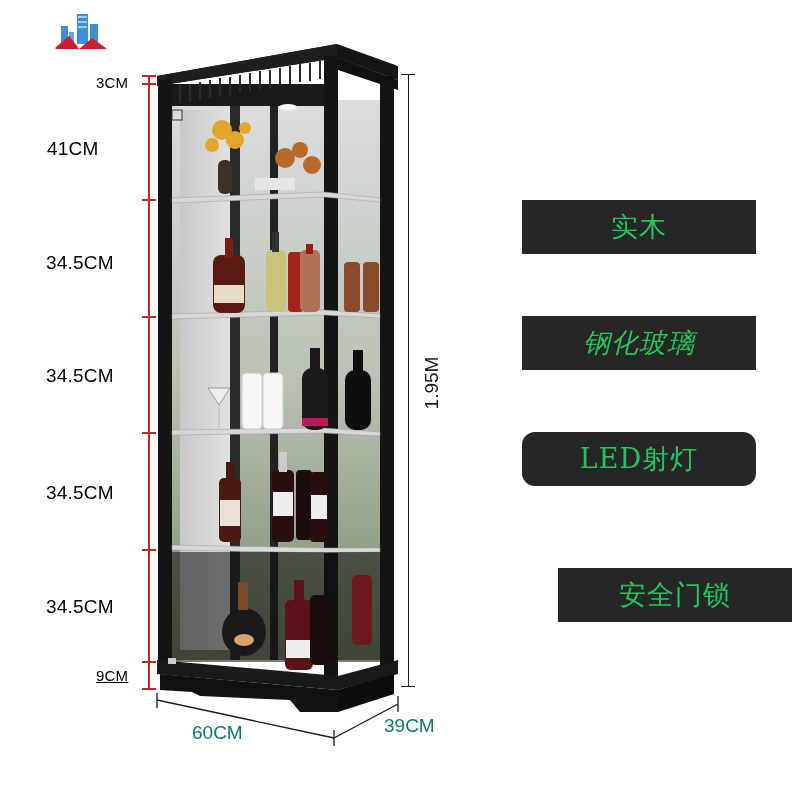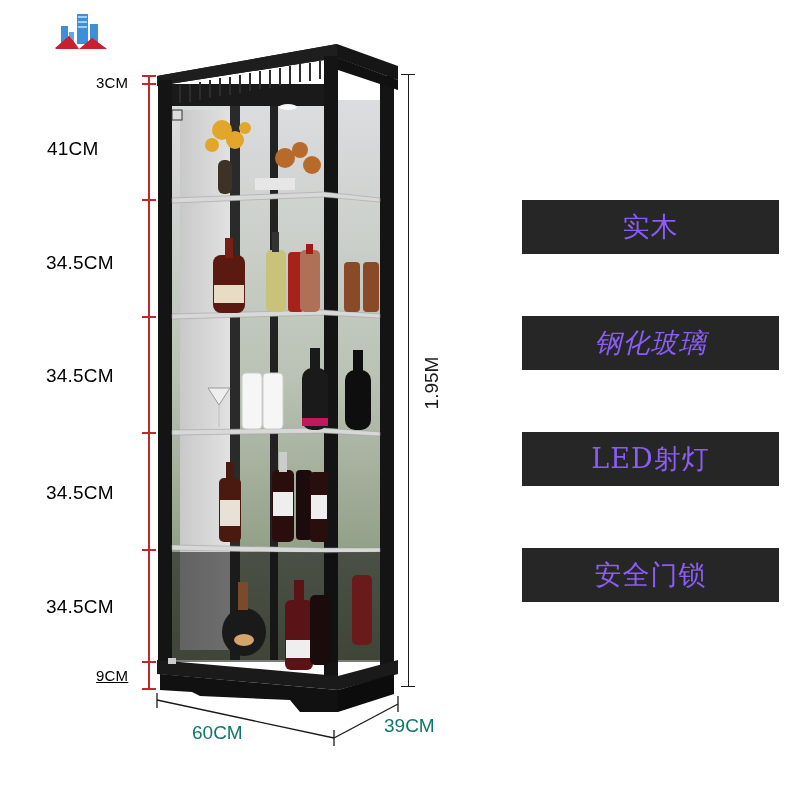--- a/index.html
+++ b/index.html
@@ -4,21 +4,21 @@
 <style>
   html,body{margin:0;padding:0;background:#ffffff;}
   body{width:800px;height:800px;position:relative;overflow:hidden;font-family:"Liberation Sans","DejaVu Sans",sans-serif;}
   .abs{position:absolute;}
   .logo{left:55px;top:8px;width:56px;height:44px;}
   .dim-red{color:#000000;font-size:19px;letter-spacing:0.2px;white-space:nowrap;}
   .dim-red.small{font-size:15px;}
   .dim-black{color:#0f766e;font-size:19px;white-space:nowrap;}
   .vline-red{background:#c0282a;width:2px;}
   .tick-red{background:#c0282a;height:2px;width:14px;}
-  .feature{left:522px;width:257px;height:54px;background:#262626;color:#8b5cf6;
+  .feature{left:522px;width:234px;height:54px;background:#262626;color:#22c55e;
     font-family:"DejaVu Serif","Liberation Serif",serif;font-size:27px;
     display:flex;align-items:center;justify-content:center;letter-spacing:1px;}
   .height-label{left:407px;top:335px;transform:rotate(-90deg);transform-origin:center;
     color:#1a1a1a;font-size:19px;width:80px;text-align:center;}
   svg{display:block;}
 </style>
 </head>
 <body>
 
 <div class="abs logo">
@@ -191,14 +191,14 @@
     <line x1="334" y1="730" x2="334" y2="746" stroke="#1a1a1a" stroke-width="1.3"></line>
     <line x1="334" y1="738" x2="398" y2="704" stroke="#1a1a1a" stroke-width="1.3"></line>
     <line x1="398" y1="696" x2="398" y2="712" stroke="#1a1a1a" stroke-width="1.3"></line>
   </svg>
 </div>
 <div class="abs dim-black" style="left:192px;top:722px;">60CM</div>
 <div class="abs dim-black" style="left:384px;top:715px;">39CM</div>
 
 <div class="abs feature" style="top:200px;">实木</div>
 <div class="abs feature" style="top:316px;font-style:italic;">钢化玻璃</div>
-<div class="abs feature" style="top:432px;">LED射灯</div>
-<div class="abs feature" style="top:548px;">安全门锁</div>
+<div class="abs feature" style="top:432px;border-radius:13px;">LED射灯</div>
+<div class="abs feature" style="top:568px;margin-left:36px;">安全门锁</div>
 
 </body></html>

